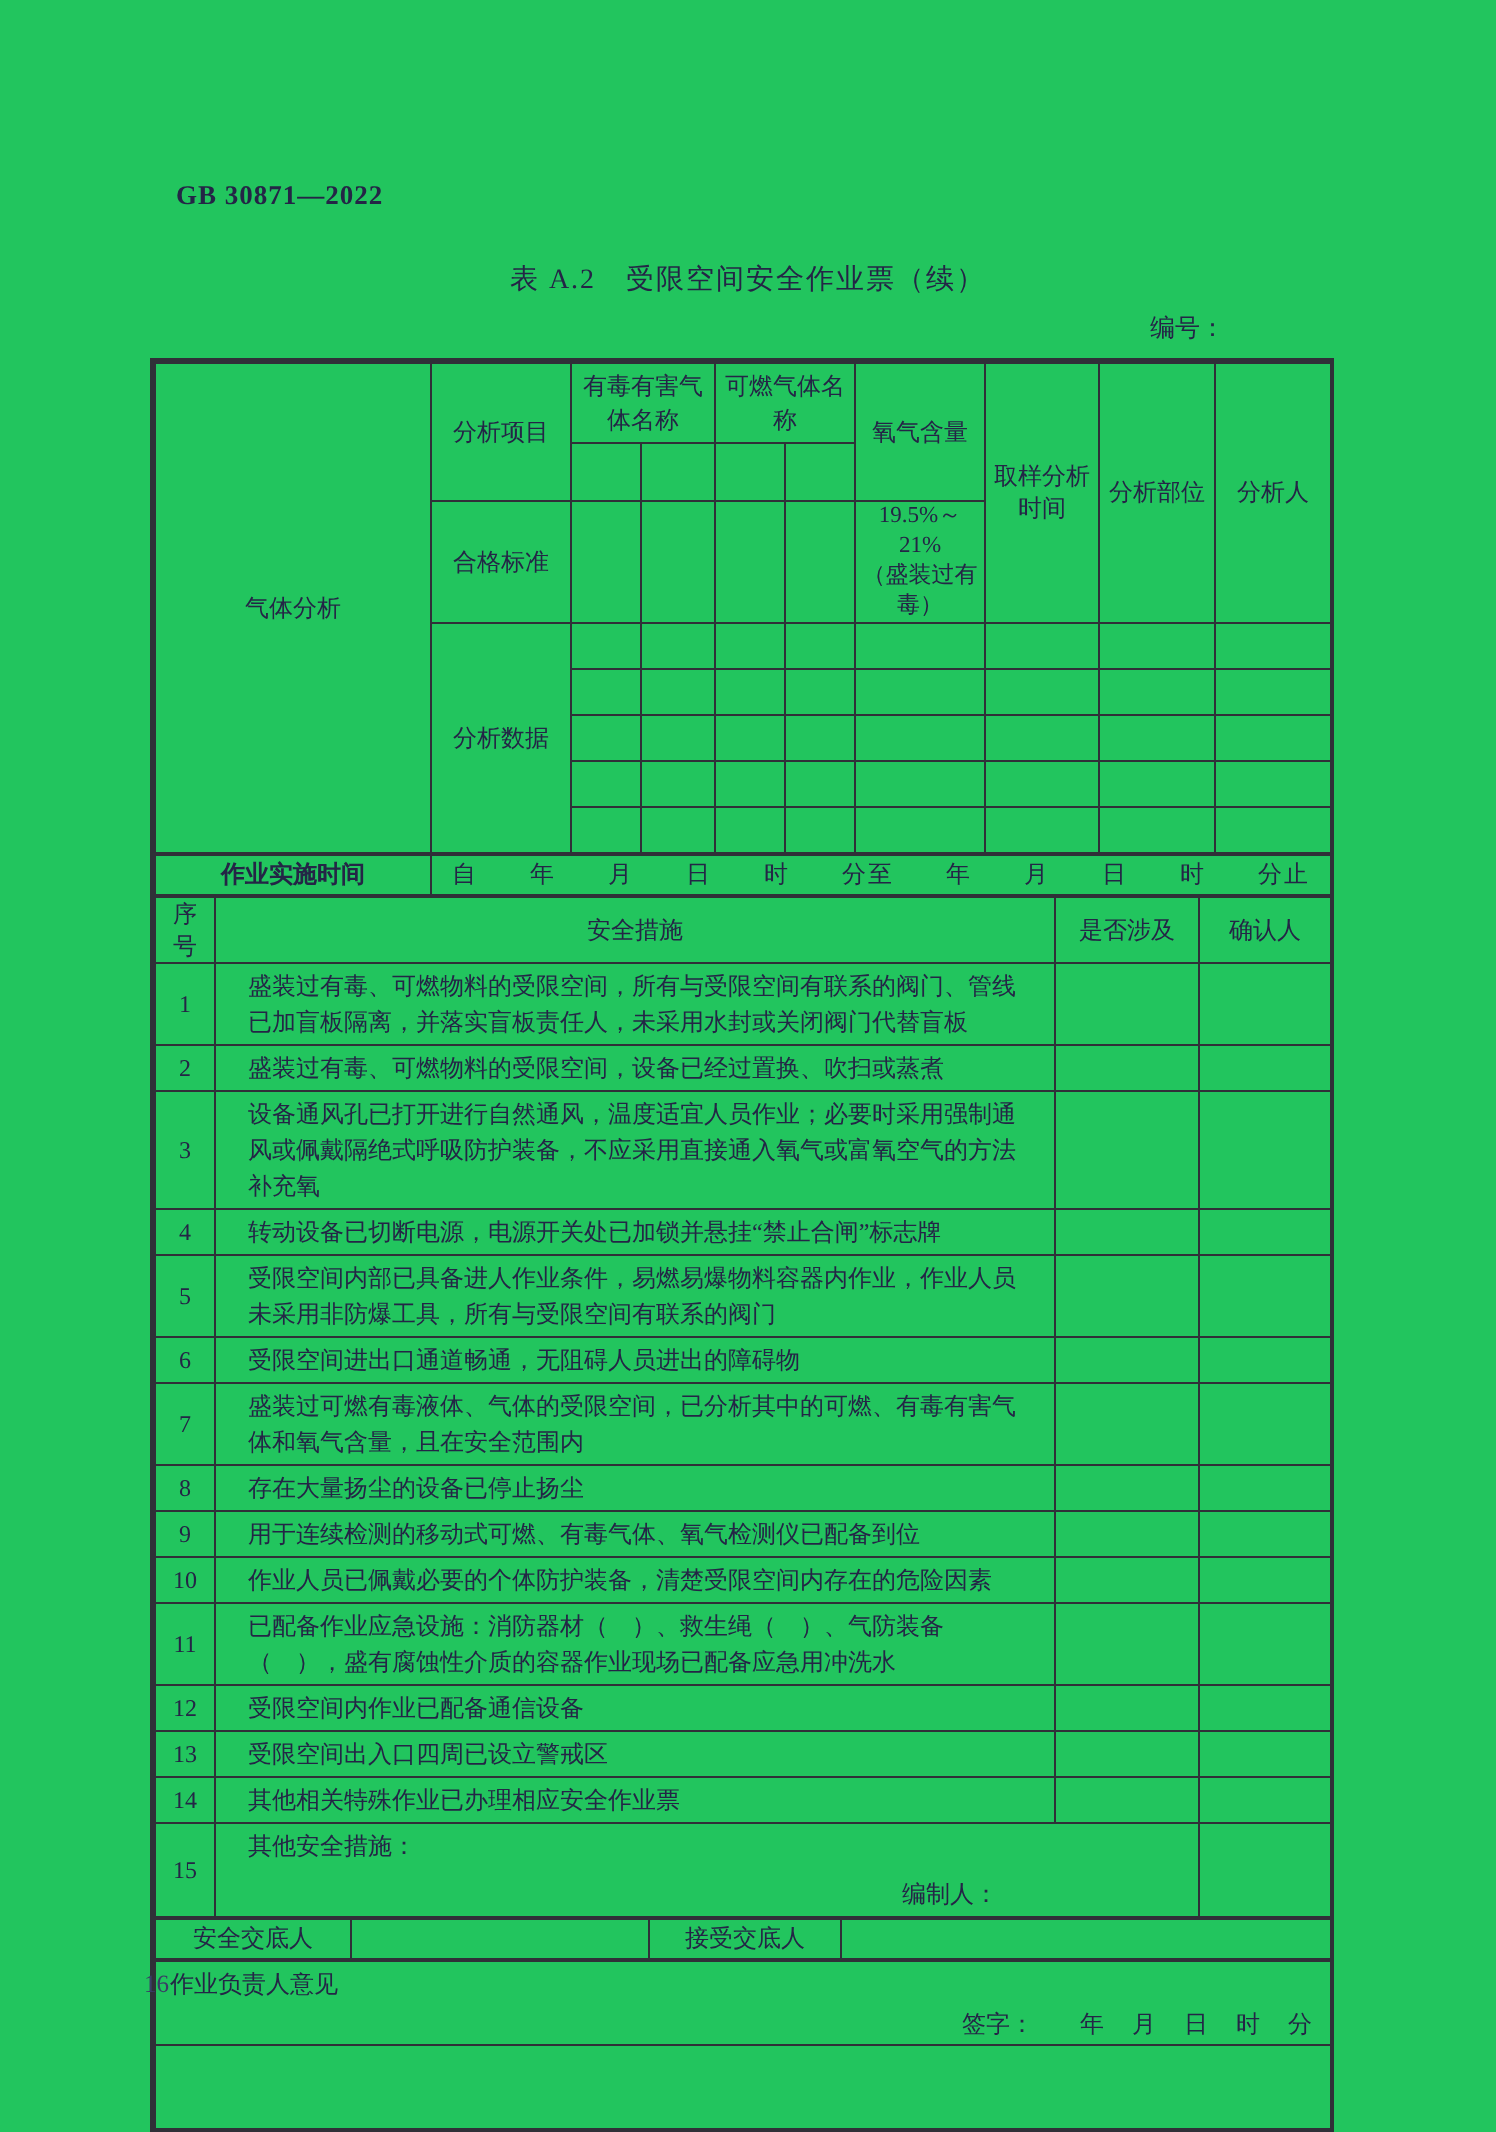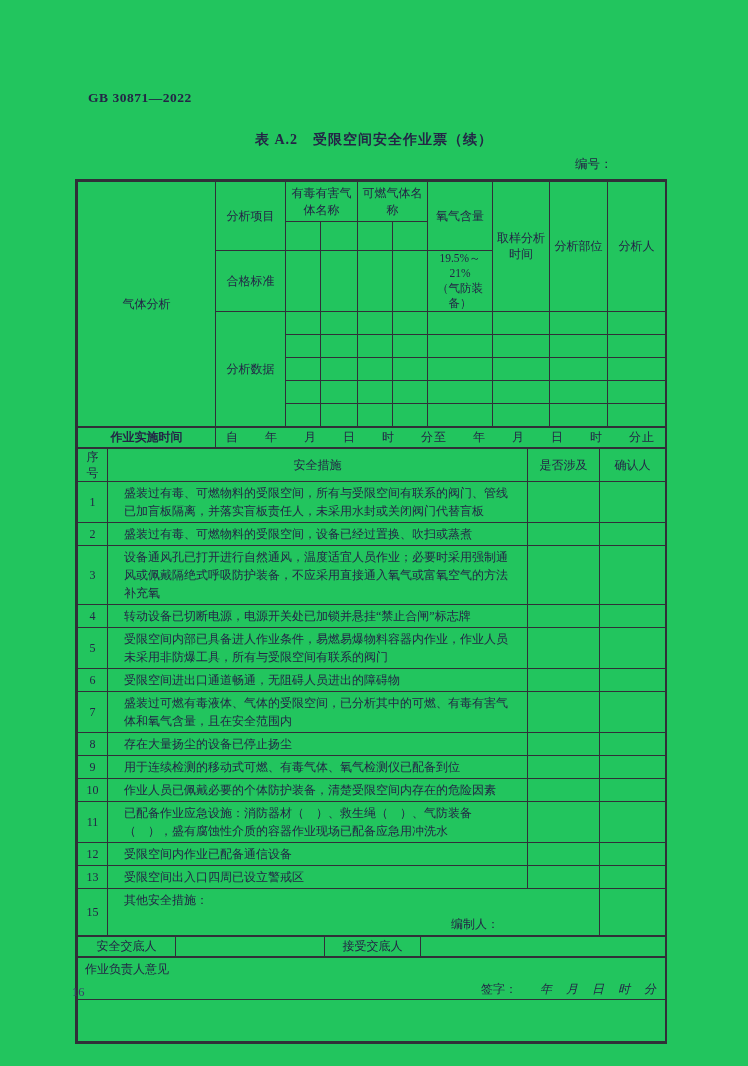--- a/index.html
+++ b/index.html
@@ -1,37 +1,37 @@
 <!DOCTYPE html>
 <html><head>
 <meta charset="utf-8">
 <style>
   html,body{margin:0;padding:0;background:#fff;}
   .page{position:relative;width:748px;height:1066px;background:#22c55e;overflow:hidden;
         font-family:"Liberation Serif","DejaVu Serif",serif;color:#242546;}
   .std-code{position:absolute;left:88px;top:90px;font-size:13.5px;font-weight:bold;letter-spacing:.5px;}
-  .doc-title{position:absolute;left:0;top:131px;width:100%;text-align:center;font-size:14px;font-weight:bold;letter-spacing:1px;}
+  .doc-title{position:absolute;left:0;top:131px;width:100%;text-align:center;font-size:14px;font-weight:normal;letter-spacing:1px;}
   .no-label{position:absolute;left:575px;top:156px;font-size:12.5px;}
   .form{position:absolute;left:75px;top:179px;width:588px;border:2px solid #303038;}
   table{border-collapse:collapse;width:100%;table-layout:fixed;}
   td{border:1px solid #303038;font-size:12px;padding:0 3px;text-align:center;vertical-align:middle;
      overflow:hidden;line-height:1.35;}
   .h40{height:40px}.h29{height:29px}.h35{height:35px}.h23{height:23px}
   .h20{height:20px}.h22{height:22px}
   .r1{height:21px}.r2{height:36px}
   .measure-text{text-align:left;padding:2px 8px 2px 16px;line-height:1.5;}
   .oxy-std{font-size:11.5px;line-height:1.3;}
   .worktime-val{letter-spacing:1px;margin-top:12px;}
   .row15cell{text-align:left;vertical-align:top;padding:3px 8px 2px 16px;}
   .row15cell .preparer{text-align:right;padding-right:92px;margin-top:8px;}
   .op-cell{height:36px;text-align:left;vertical-align:top;padding:3px 0 2px 0;}
   .op-label{padding-left:7px;}
   .sign-line{display:flex;margin-top:4px;}
   .sign-label{margin-left:403px;}
-  .sign-date{margin-left:auto;margin-right:8px;letter-spacing:1px;font-style:italic;}
+  .sign-date{margin-left:auto;margin-right:8px;letter-spacing:1px;}
   .page-num{position:absolute;left:72px;top:985px;font-size:12.5px;color:#3a3c66;}
 </style>
 </head>
 <body>
 
 <div class="page">
 
   <div class="std-code">GB 30871—2022</div>
   <div class="doc-title">表 A.2　受限空间安全作业票（续）</div>
   <div class="no-label">编号：</div>
@@ -69,21 +69,21 @@
         <td></td>
       </tr>
       <tr class="h35">
         <td>合格标准</td>
         <td></td>
         <td></td>
         <td></td>
         <td></td>
         <td class="oxy-std">
           <div>19.5%～21%</div>
-          <div>（气防装备）</div>
+          <div>（盛装过有毒）</div>
         </td>
       </tr>
       <tr class="h23">
         <td rowspan="5">分析数据</td>
         <td></td>
             <td></td>
         <td></td>
             <td></td>
         <td></td>
             <td></td>
@@ -228,20 +228,26 @@
           </tr>
       <tr class="r1">
             <td>12</td>
             <td class="measure-text">受限空间内作业已配备通信设备</td>
             <td></td>
             <td></td>
           </tr>
       <tr class="r1">
             <td>13</td>
             <td class="measure-text">受限空间出入口四周已设立警戒区</td>
+            <td></td>
+            <td></td>
+          </tr>
+      <tr class="r1">
+            <td>14</td>
+            <td class="measure-text">其他相关特殊作业已办理相应安全作业票</td>
             <td></td>
             <td></td>
           </tr>
       <tr class="r2">
         <td>15</td>
         <td colspan="2" class="row15cell">
           <div>其他安全措施：</div>
           <div class="preparer">编制人：</div>
         </td>
         <td></td>

